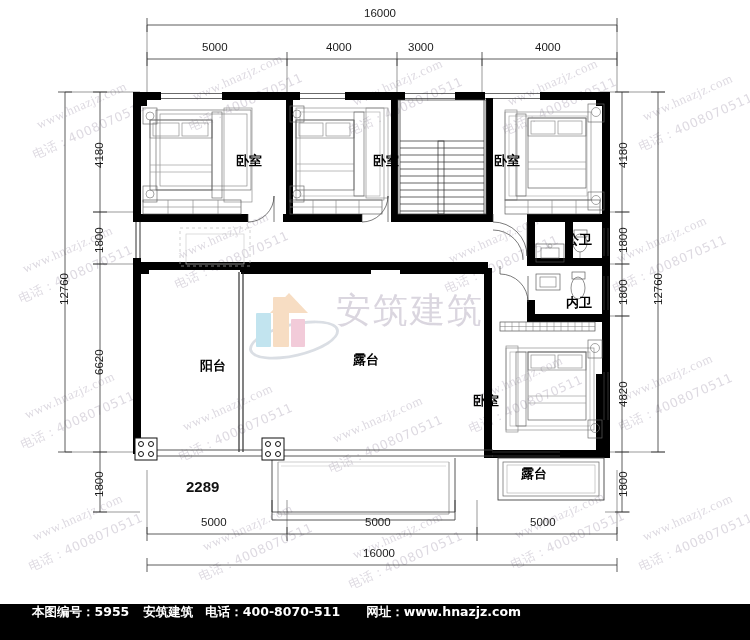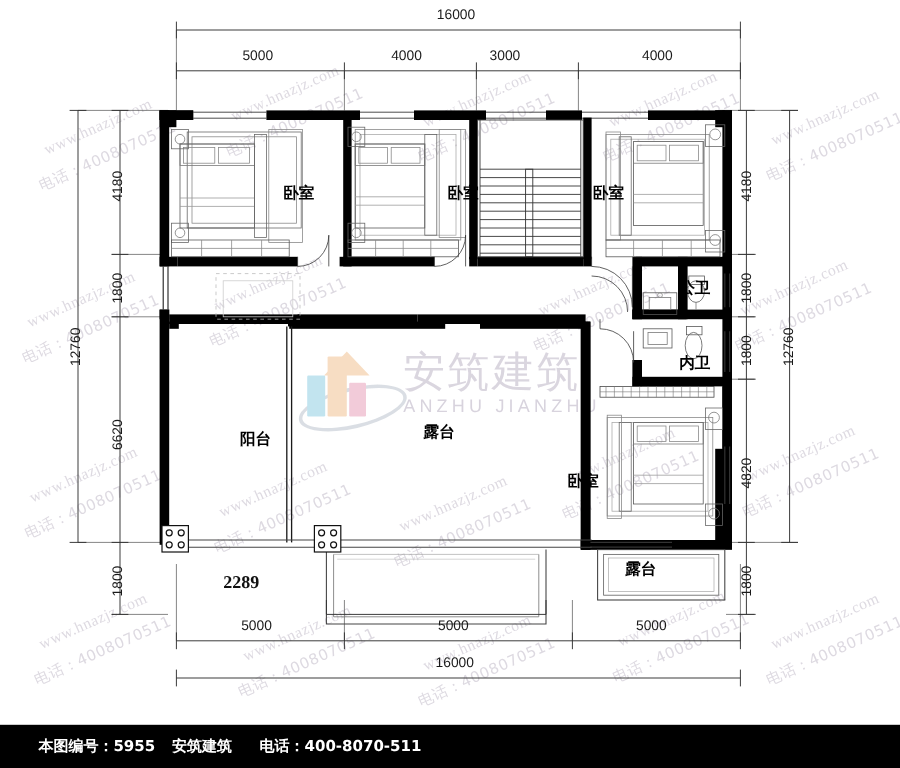--- a/index.html
+++ b/index.html
@@ -82,33 +82,32 @@
   #drawing { position: absolute; inset: 0; z-index: 10; }
 
   
   #footer {
     position: absolute;
     left: 0; bottom: 0;
     width: 750px; height: 36px;
     background: #000000;
     z-index: 40;
     display: flex;
-    align-items: center;
     color: #ffffff;
   }
   #footer .cell {
     font-size: 12.5px;
     font-family: "DejaVu Sans", sans-serif;
     white-space: nowrap;
     font-weight: bold;
   }
   #footer .c1 { margin-left: 32px; }
   #footer .c2 { margin-left: 14px; }
   #footer .c3 { margin-left: 14px; }
-  #footer .c4 { margin-left: 23px; }
+  #footer .c4 { margin-left: 12px; }
   #footer .c5 { margin-left: 26px; }
 
   .plantitle {
     position: absolute;
     left: 0; right: 0;
     top: 576px;
     text-align: center;
     z-index: 30;
   }
   .plantitle .tt {
@@ -140,21 +139,21 @@
     font-family: "Liberation Sans", sans-serif;
     color: #1a1a1a;
     white-space: nowrap;
   }
   .dlabel.vert { transform: rotate(-90deg); transform-origin: left top; }
   .areanum {
     position: absolute;
     z-index: 28;
     font-size: 15px;
     font-weight: bold;
-    font-family: Liberation Serif, serif;
+    font-family: Liberation Sans, sans-serif;
     color: #111;
   }
 </style>
 </head>
 <body>
 
 <div id="page">
 
   <div id="watermarks">
     <div class="wm" style="left: 34px; top: 118px; color: rgb(201, 195, 207);">www.hnazjz.com</div>
@@ -200,21 +199,20 @@
     <div class="wm cn" style="left: 636px; top: 560px; color: rgb(201, 195, 207);">电话：4008070511</div>
   </div>
 
   <div id="brand">
     <div class="ellipse"></div>
     <div class="roofpoly"></div>
     <div class="bar bar1"></div>
     <div class="bar bar2"></div>
     <div class="bar bar3"></div>
     <div class="cnName">安筑建筑</div>
-    <div class="enName">ANZHU JIANZHU</div>
   </div>
 
   <svg id="drawing" width="750" height="640" viewBox="0 0 750 640">
 
     <g stroke="#333" stroke-width="0.8" fill="none">
 
       <line x1="147" y1="25" x2="617" y2="25"></line>
       <line x1="147" y1="18" x2="147" y2="32"></line>
       <line x1="617" y1="18" x2="617" y2="32"></line>
 
@@ -607,15 +605,16 @@
   <div class="rlabel" style="left:473px; top:392px;">卧室</div>
   <div class="rlabel" style="left:521px; top:465px;">露台</div>
 
   <div class="areanum" style="left:186px; top:478px;">2289</div>
 
 
   <div id="footer">
     <span class="cell c1"><span>本图编号：</span><span>5955</span></span>
     <span class="cell c2">安筑建筑</span>
     <span class="cell c4"><span>电话：</span><span>400-8070-511</span></span>
+    <span class="cell c5"><span>网址：</span><span>www.hnazjz.com</span></span>
   </div>
 
 </div>
 
 </body></html>

